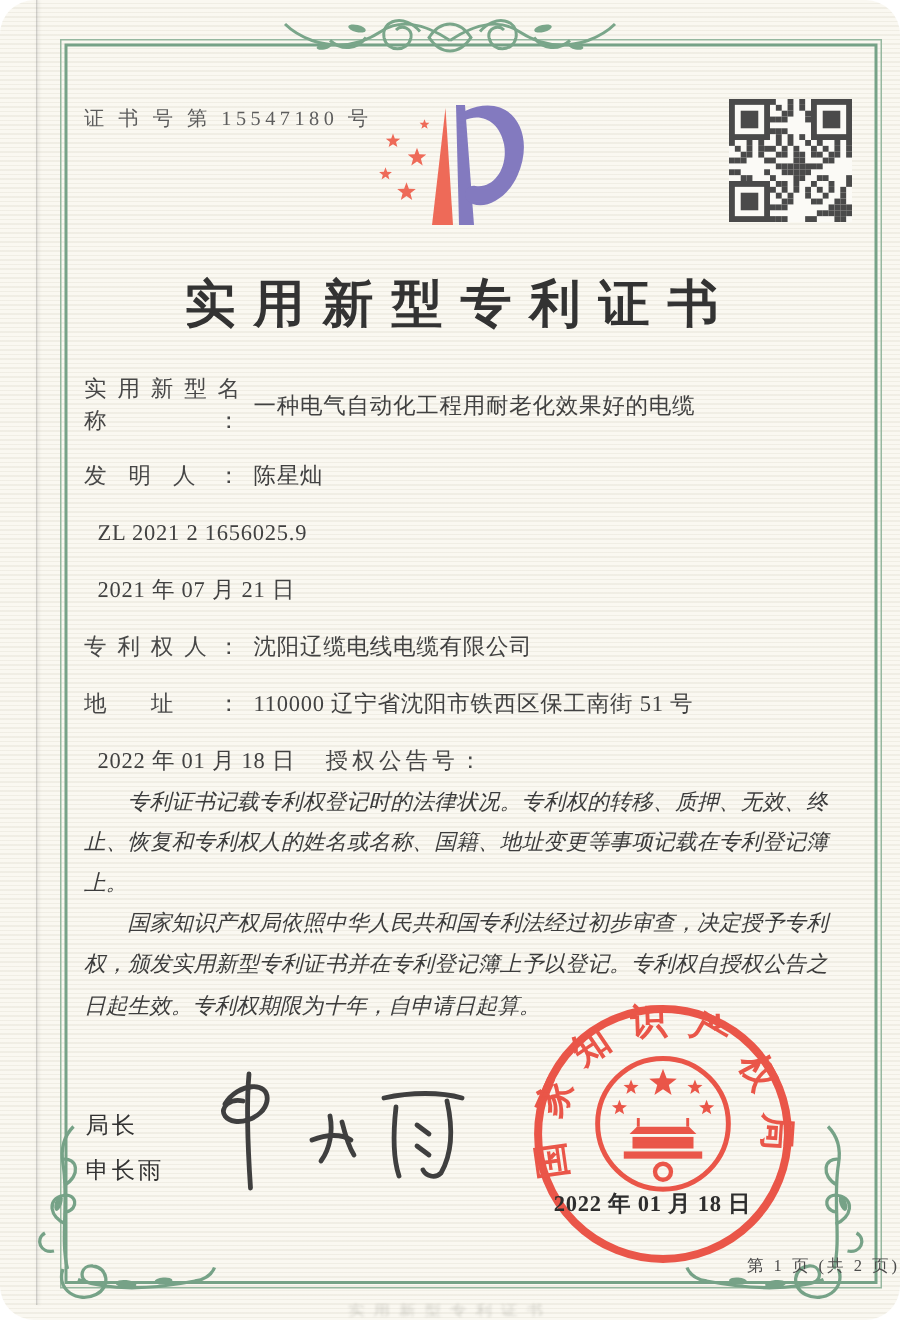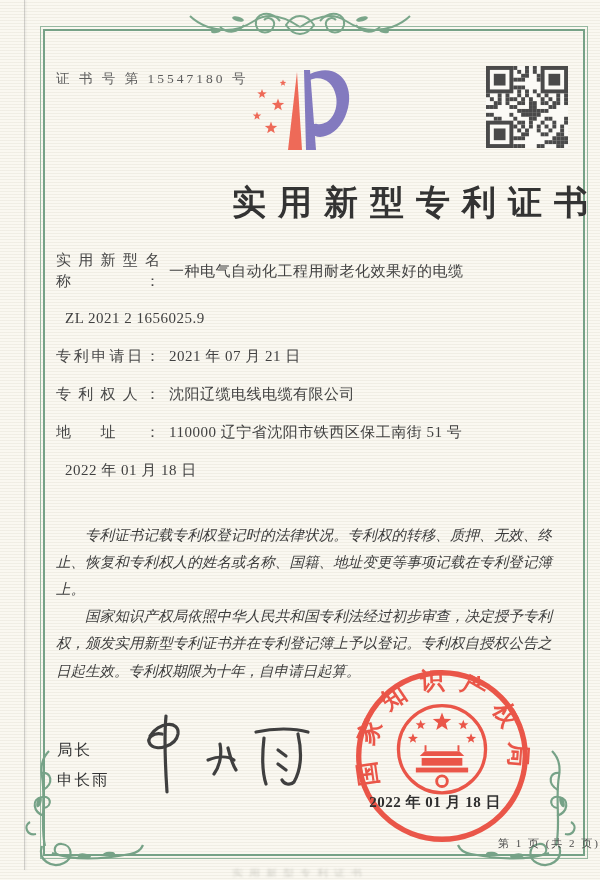--- a/index.html
+++ b/index.html
@@ -8,34 +8,35 @@
     background:#ffffff;
     font-family:"Liberation Serif","DejaVu Serif",serif;
     color:#3f3f3f;
   }
   .paper{
     position:absolute;inset:0;
     background-color:#faf8f1;
     background-image:repeating-linear-gradient(180deg,
       rgba(255,255,255,0) 0px, rgba(255,255,255,0) 2px,
       rgba(205,201,184,.22) 2px, rgba(205,201,184,.22) 3px);
+    border-radius:23px;
   }
   .paper-edge{position:absolute;left:24px;top:0;bottom:10px;width:1px;
     background:rgba(130,130,130,.35);box-shadow:1px 0 2px rgba(160,160,160,.25);}
   
   .frame{position:absolute;left:40px;top:26px;width:546px;height:831px;
     border:1px solid #96b8a0;}
   .frame::after{content:'';position:absolute;inset:2px;border:2.5px solid #76a287;}
   .ornaments{position:absolute;left:0;top:0;pointer-events:none;}
   
   .cert-no{position:absolute;left:56px;top:70px;font-size:13.5px;
     letter-spacing:3px;color:#5d5d5d;}
   .logo{position:absolute;left:240px;top:58px;}
   .qr{position:absolute;left:486px;top:66px;}
-  .title{position:absolute;left:14px;right:0;top:180px;text-align:right;
+  .title{position:absolute;left:14px;right:0;top:180px;text-align:center;
     font-size:34px;font-weight:bold;letter-spacing:12px;color:#333;}
   
   .fields{position:absolute;left:56px;top:252px;right:44px;font-size:15px;}
   .frow{display:flex;align-items:center;height:38px;line-height:21px;}
   .frow.first{margin-bottom:9px;}
   .flabel{display:inline-block;width:104px;text-align:justify;text-align-last:justify;
     color:#474747;flex:0 0 104px;}
   .fvalue{margin-left:9px;color:#414141;letter-spacing:.5px;}
   .fvalue.fixedw{width:150px;flex:0 0 150px;}
   .flabel2{display:inline-block;width:104px;flex:0 0 104px;text-align:justify;
@@ -251,36 +252,40 @@
     </svg>
 
   <div class="title">实用新型专利证书</div>
 
   <div class="fields">
     <div class="frow first">
       <span class="flabel">实用新型名称：</span>
       <span class="fvalue">一种电气自动化工程用耐老化效果好的电缆</span>
     </div>
     <div class="frow">
+      <span class="flabel">发明人：</span>
+      <span class="fvalue">陈星灿</span>
+    </div>
+    <div class="frow">
       <span class="fvalue">ZL 2021 2 1656025.9</span>
     </div>
     <div class="frow">
-      <span class="flabel">专利申请日：</span>
       <span class="fvalue">2021 年 07 月 21 日</span>
     </div>
     <div class="frow">
       <span class="flabel">专利权人：</span>
       <span class="fvalue">沈阳辽缆电线电缆有限公司</span>
     </div>
     <div class="frow">
       <span class="flabel">地址：</span>
       <span class="fvalue">110000 辽宁省沈阳市铁西区保工南街 51 号</span>
     </div>
     <div class="frow">
       <span class="fvalue fixedw">2022 年 01 月 18 日</span>
+      <span class="flabel2">授权公告号：</span>
     </div>
   </div>
 
   <div class="bodytext">
     <p>专利证书记载专利权登记时的法律状况。专利权的转移、质押、无效、终止、恢复和专利权人的姓名或名称、国籍、地址变更等事项记载在专利登记簿上。</p>
     <p>国家知识产权局依照中华人民共和国专利法经过初步审查，决定授予专利权，颁发实用新型专利证书并在专利登记簿上予以登记。专利权自授权公告之日起生效。专利权期限为十年，自申请日起算。</p>
   </div>
 
   <div class="signoff">
     <div>局长</div>

